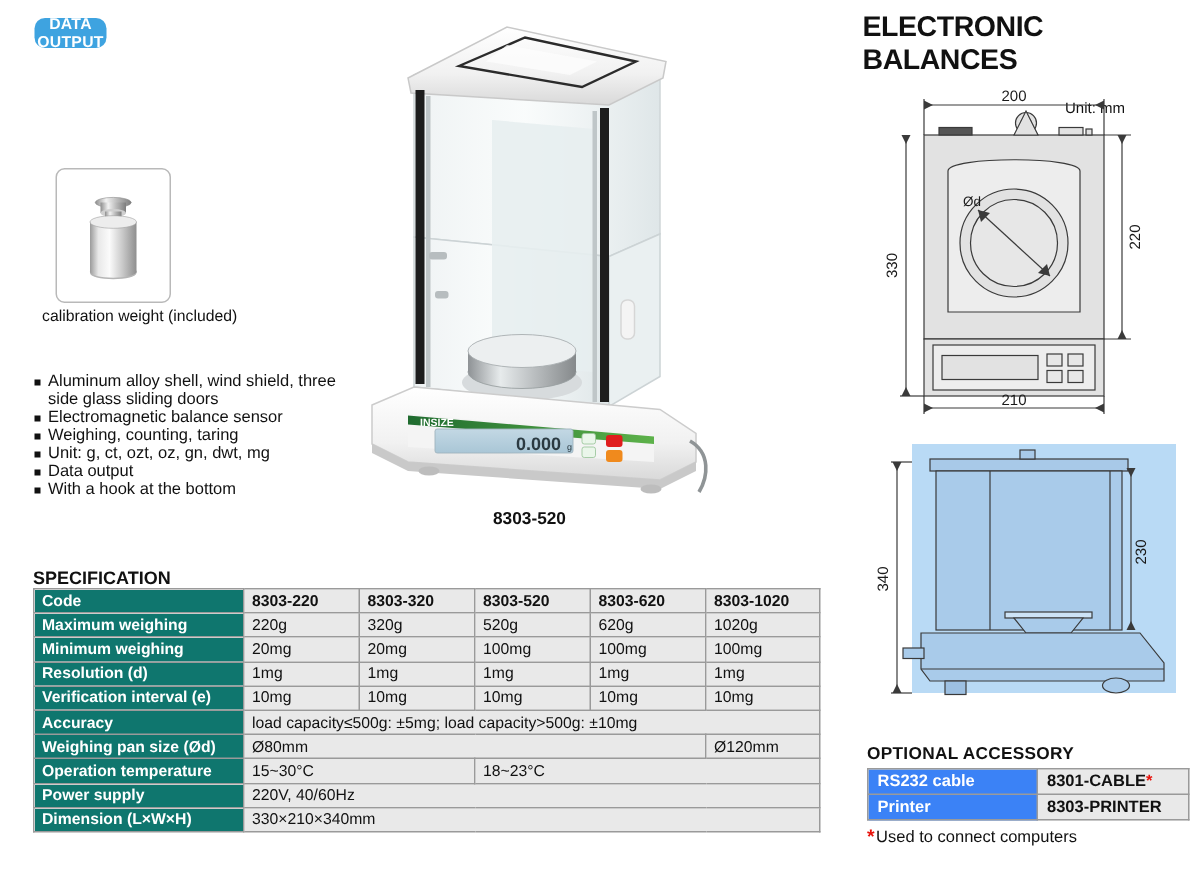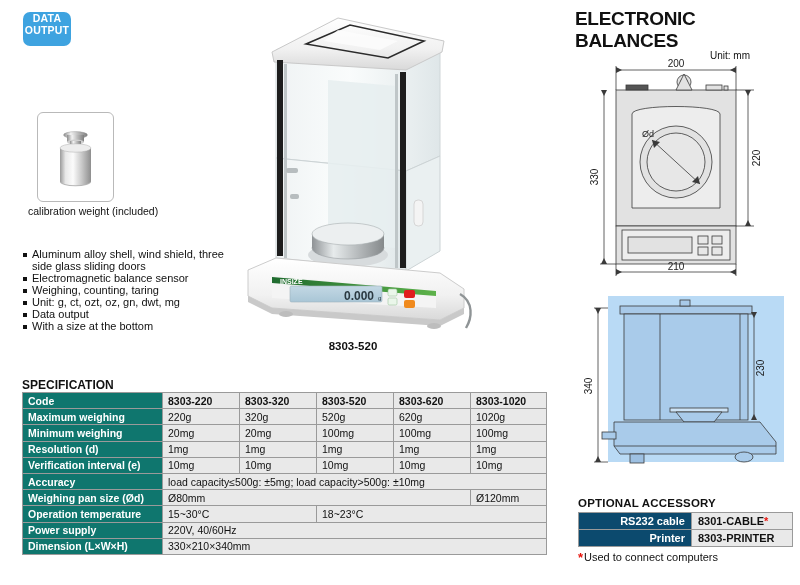--- a/index.html
+++ b/index.html
@@ -5,24 +5,24 @@
   html,body{margin:0;padding:0;}
   body{
     width:800px;height:585px;background:#ffffff;
     font-family:"Liberation Sans",sans-serif;
     color:#111;overflow:hidden;position:relative;
   }
   .page{position:relative;width:800px;height:585px;}
 
   
   .badge{
-    position:absolute;left:23px;top:12px;width:48px;height:34px;
+    position:absolute;left:23px;top:12px;width:48px;height:20px;
     background:#3ea3e0;border-radius:7px;color:#fff;font-weight:bold;
     font-size:10.5px;line-height:12px;text-align:center;
-    display:flex;flex-direction:column;justify-content:flex-start;letter-spacing:.2px;
+    display:flex;flex-direction:column;justify-content:center;letter-spacing:.2px;
   }
 
   
   .weight-box{
     position:absolute;left:37px;top:112px;width:75px;height:88px;
     border:1px solid #b9b9b9;border-radius:6px;background:#fff;
   }
   .weight-art{position:absolute;left:0;top:0;width:100%;height:100%;}
   .weight-cap{
     position:absolute;left:28px;top:205px;width:190px;
@@ -45,21 +45,21 @@
   .prod-label{
     position:absolute;left:228px;top:340px;width:250px;text-align:center;
     font-size:11.5px;font-weight:bold;
   }
 
   
   .r-title{
     position:absolute;left:575px;top:8px;font-size:19px;font-weight:bold;
     letter-spacing:-.3px;
   }
-  .unit-mm{position:absolute;left:710px;top:50px;font-size:10px;}
+  .unit-mm{position:absolute;left:710px;top:67px;font-size:10px;}
 
   
   .dwg-top{position:absolute;left:588px;top:58px;width:205px;height:220px;}
   .dwg-side{position:absolute;left:584px;top:290px;width:212px;height:200px;}
 
   
   .spec-title{
     position:absolute;left:22px;top:378px;font-size:12px;font-weight:bold;
   }
   table.spec2{
@@ -75,21 +75,21 @@
   
   .acc-title{
     position:absolute;left:578px;top:497px;font-size:11.5px;font-weight:bold;
     letter-spacing:.2px;
   }
   table.acc{
     position:absolute;left:578px;top:512px;width:215px;border-collapse:collapse;
     font-size:11px;table-layout:fixed;
   }
   table.acc td{border:1px solid #9a9a9a;height:16px;padding:0 6px;background:#e9e9e9;font-weight:bold;}
-  table.acc td.h{background:#0c4a6e;color:#fff;width:100px;text-align:right;}
+  table.acc td.h{background:#3b82f6;color:#fff;width:100px;}
   .star{color:#e8120b;font-weight:bold;}
   .acc-note{
     position:absolute;left:578px;top:550px;font-size:11px;
   }
   .acc-note .star{font-size:13px;vertical-align:-1px;margin-right:1px;}
 </style>
 </head>
 <body>
 
 <div class="page">
@@ -144,21 +144,21 @@
     <div class="feat">
       <span class="sq"></span>
       <span class="tx">Unit: g, ct, ozt, oz, gn, dwt, mg</span>
     </div>
     <div class="feat">
       <span class="sq"></span>
       <span class="tx">Data output</span>
     </div>
     <div class="feat">
       <span class="sq"></span>
-      <span class="tx">With a size at the bottom</span>
+      <span class="tx">With a hook at the bottom</span>
     </div>
   </div>
 
   <svg class="product" viewBox="0 0 250 330">
     <defs>
       <linearGradient id="glass" x1="0" y1="0" x2="1" y2="0">
         <stop offset="0" stop-color="#eef2f3" stop-opacity="0.95"></stop>
         <stop offset="0.45" stop-color="#f8fbfb" stop-opacity="0.8"></stop>
         <stop offset="1" stop-color="#dde5e7" stop-opacity="0.95"></stop>
       </linearGradient>

